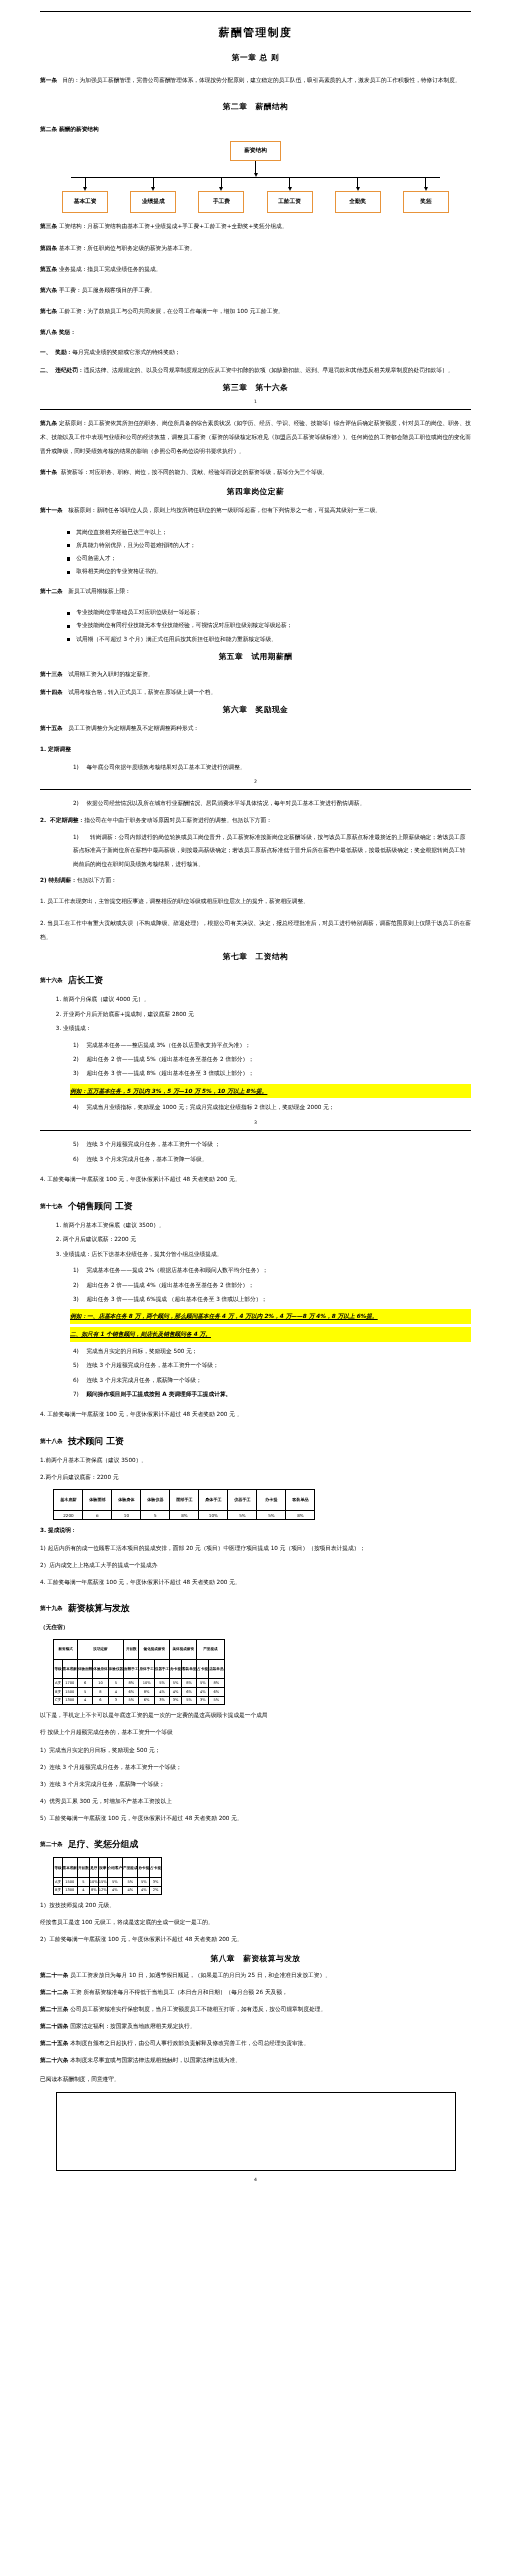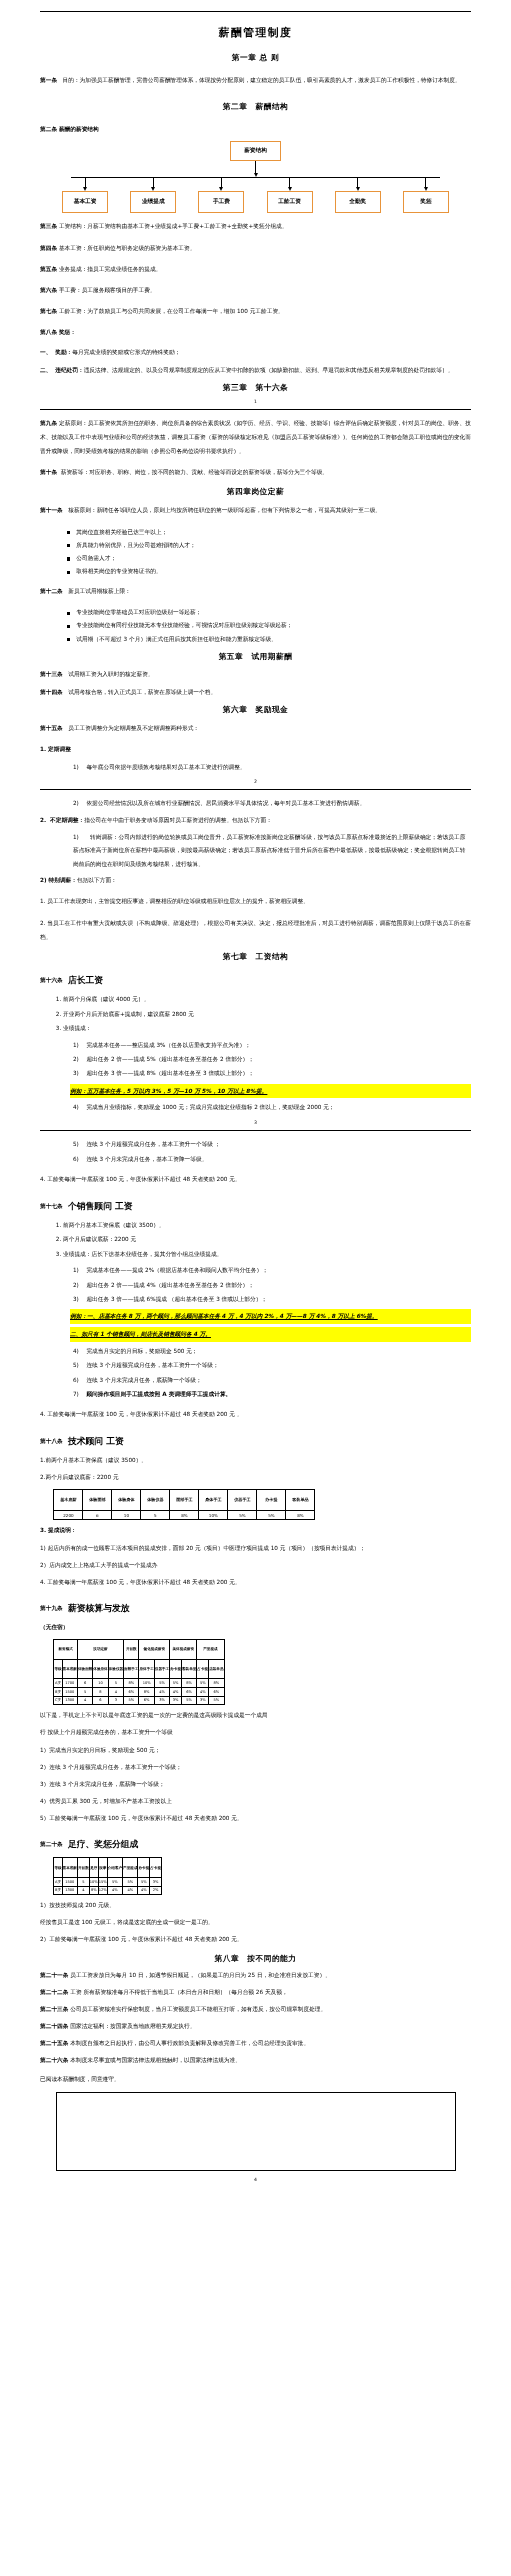--- a/index.html
+++ b/index.html
@@ -479,21 +479,21 @@
           <td>4%</td>
           <td>2%</td>
         </tr>
       </tbody>
     </table>
 
     <p class="para nogap small">1）按技技师提成 200 元级。</p>
     <p class="para nogap small">经按售员工是这 100 元级工，将成是这定底的全成一级定一是工的。</p>
     <p class="para nogap small">2）工龄奖每满一年底薪涨 100 元，年度休假累计不超过 48 天者奖励 200 元。</p>
 
-    <h2 class="chapter tight">第八章　按不同的能力</h2>
+    <h2 class="chapter tight">第八章　薪资核算与发放</h2>
 
     <p class="para nogap small">
       <span class="art">第二十一条</span>
       <span>员工工资发放日为每月 10 日，如遇节假日顺延，（如果是工的月日为 25 日，和企准准日发放工资）。</span>
     </p>
     <p class="para nogap small">
       <span class="art">第二十二条</span>
       <span>工资 所有薪资核准每月不得低于当地员工（本日合月和日期）（每月台额 26 天及额，</span>
     </p>
     <p class="para nogap small">

